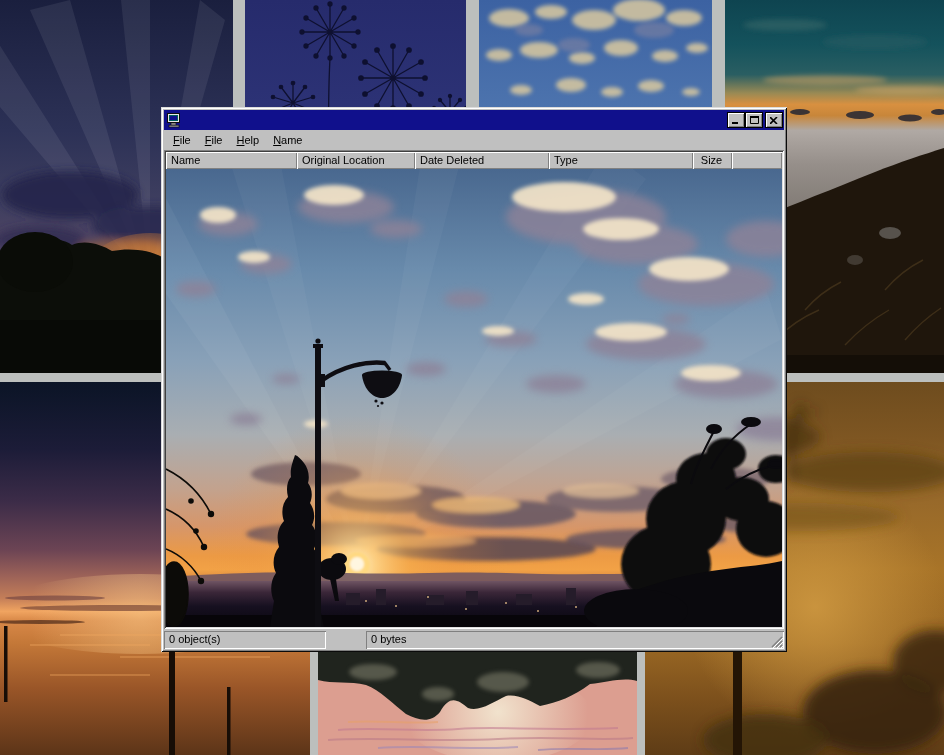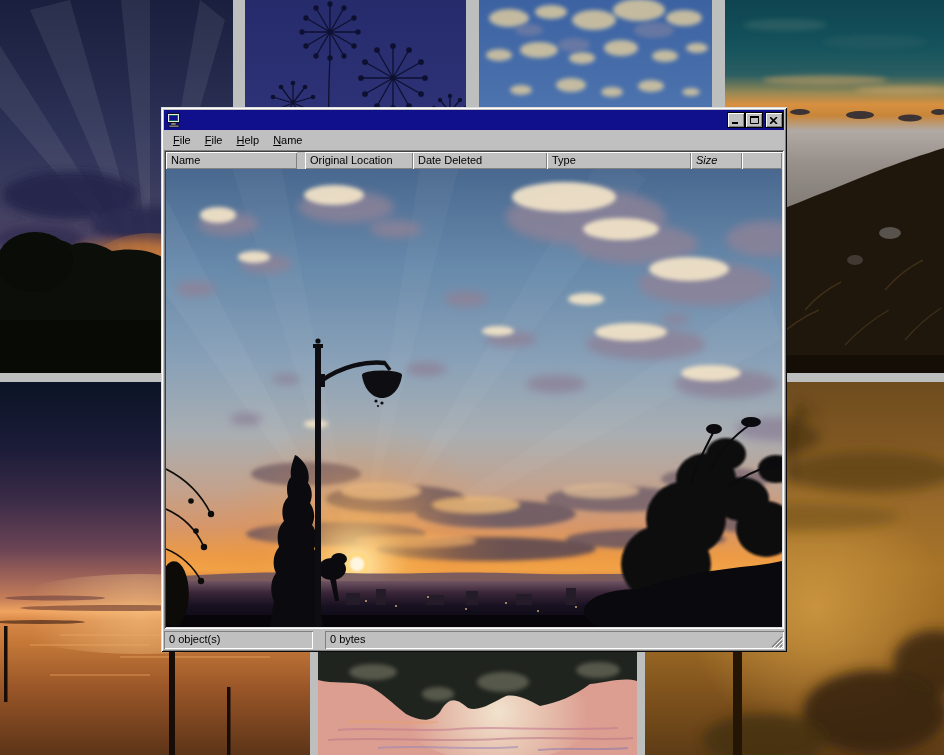--- a/index.html
+++ b/index.html
@@ -31,28 +31,28 @@
   .menubar{height:19px;display:flex;align-items:center;padding-left:2px;flex:none;}
   .menu-item{display:inline-block;font-size:11px;color:#000;padding:2px 7px;cursor:default;}
   .menu-item::first-letter{text-decoration:underline;}
   .listview{flex:1;display:flex;flex-direction:column;margin-top:1px;
             box-shadow:inset 1px 1px 0 #808080, inset -1px -1px 0 #ffffff,
                        inset 2px 2px 0 #404040, inset -2px -2px 0 #dfdfdf;
             padding:2px;box-sizing:border-box;background:#808080;}
   .hdr{height:17px;display:flex;flex:none;background:#c0c0c0;}
   .hcell{box-sizing:border-box;font-size:11px;color:#000;padding:2px 4px 0 5px;background:#c0c0c0;
          box-shadow:inset 1px 1px 0 #ffffff, inset -1px -1px 0 #808080;white-space:nowrap;overflow:hidden;}
-  .c0{width:131px;} .c1{width:108px;margin-left:8px;} .c2{width:134px;} .c3{width:144px;}
-  .c4{width:51px;text-align:left;padding-right:7px;font-style:italic;} .c5{flex:1;}
+  .c0{width:131px;} .c1{width:118px;} .c2{width:134px;} .c3{width:144px;}
+  .c4{width:39px;text-align:center;padding-right:7px;} .c5{flex:1;}
   .listbody{flex:1;position:relative;overflow:hidden;background:#000;}
   .listbody svg{position:absolute;inset:0;width:100%;height:100%;}
   .statusbar{height:18px;margin-top:2px;display:flex;flex:none;}
   .spanel{box-shadow:inset 1px 1px 0 #808080, inset -1px -1px 0 #ffffff;
           font-size:11px;color:#000;padding:2px 0 0 5px;box-sizing:border-box;position:relative;}
-  .sp1{width:149px;margin-right:12px;} .sp2{flex:1;}
+  .sp1{width:162px;margin-right:3px;} .sp2{flex:1;margin-left:37px;}
   .grip{position:absolute;right:1px;bottom:1px;width:13px;height:13px;}
 </style>
 </head>
 <body>
 
 <div id="stage">
 
   <div class="tile" id="tileA">
     <svg viewBox="0 0 233 373" preserveAspectRatio="none">
       <defs>

